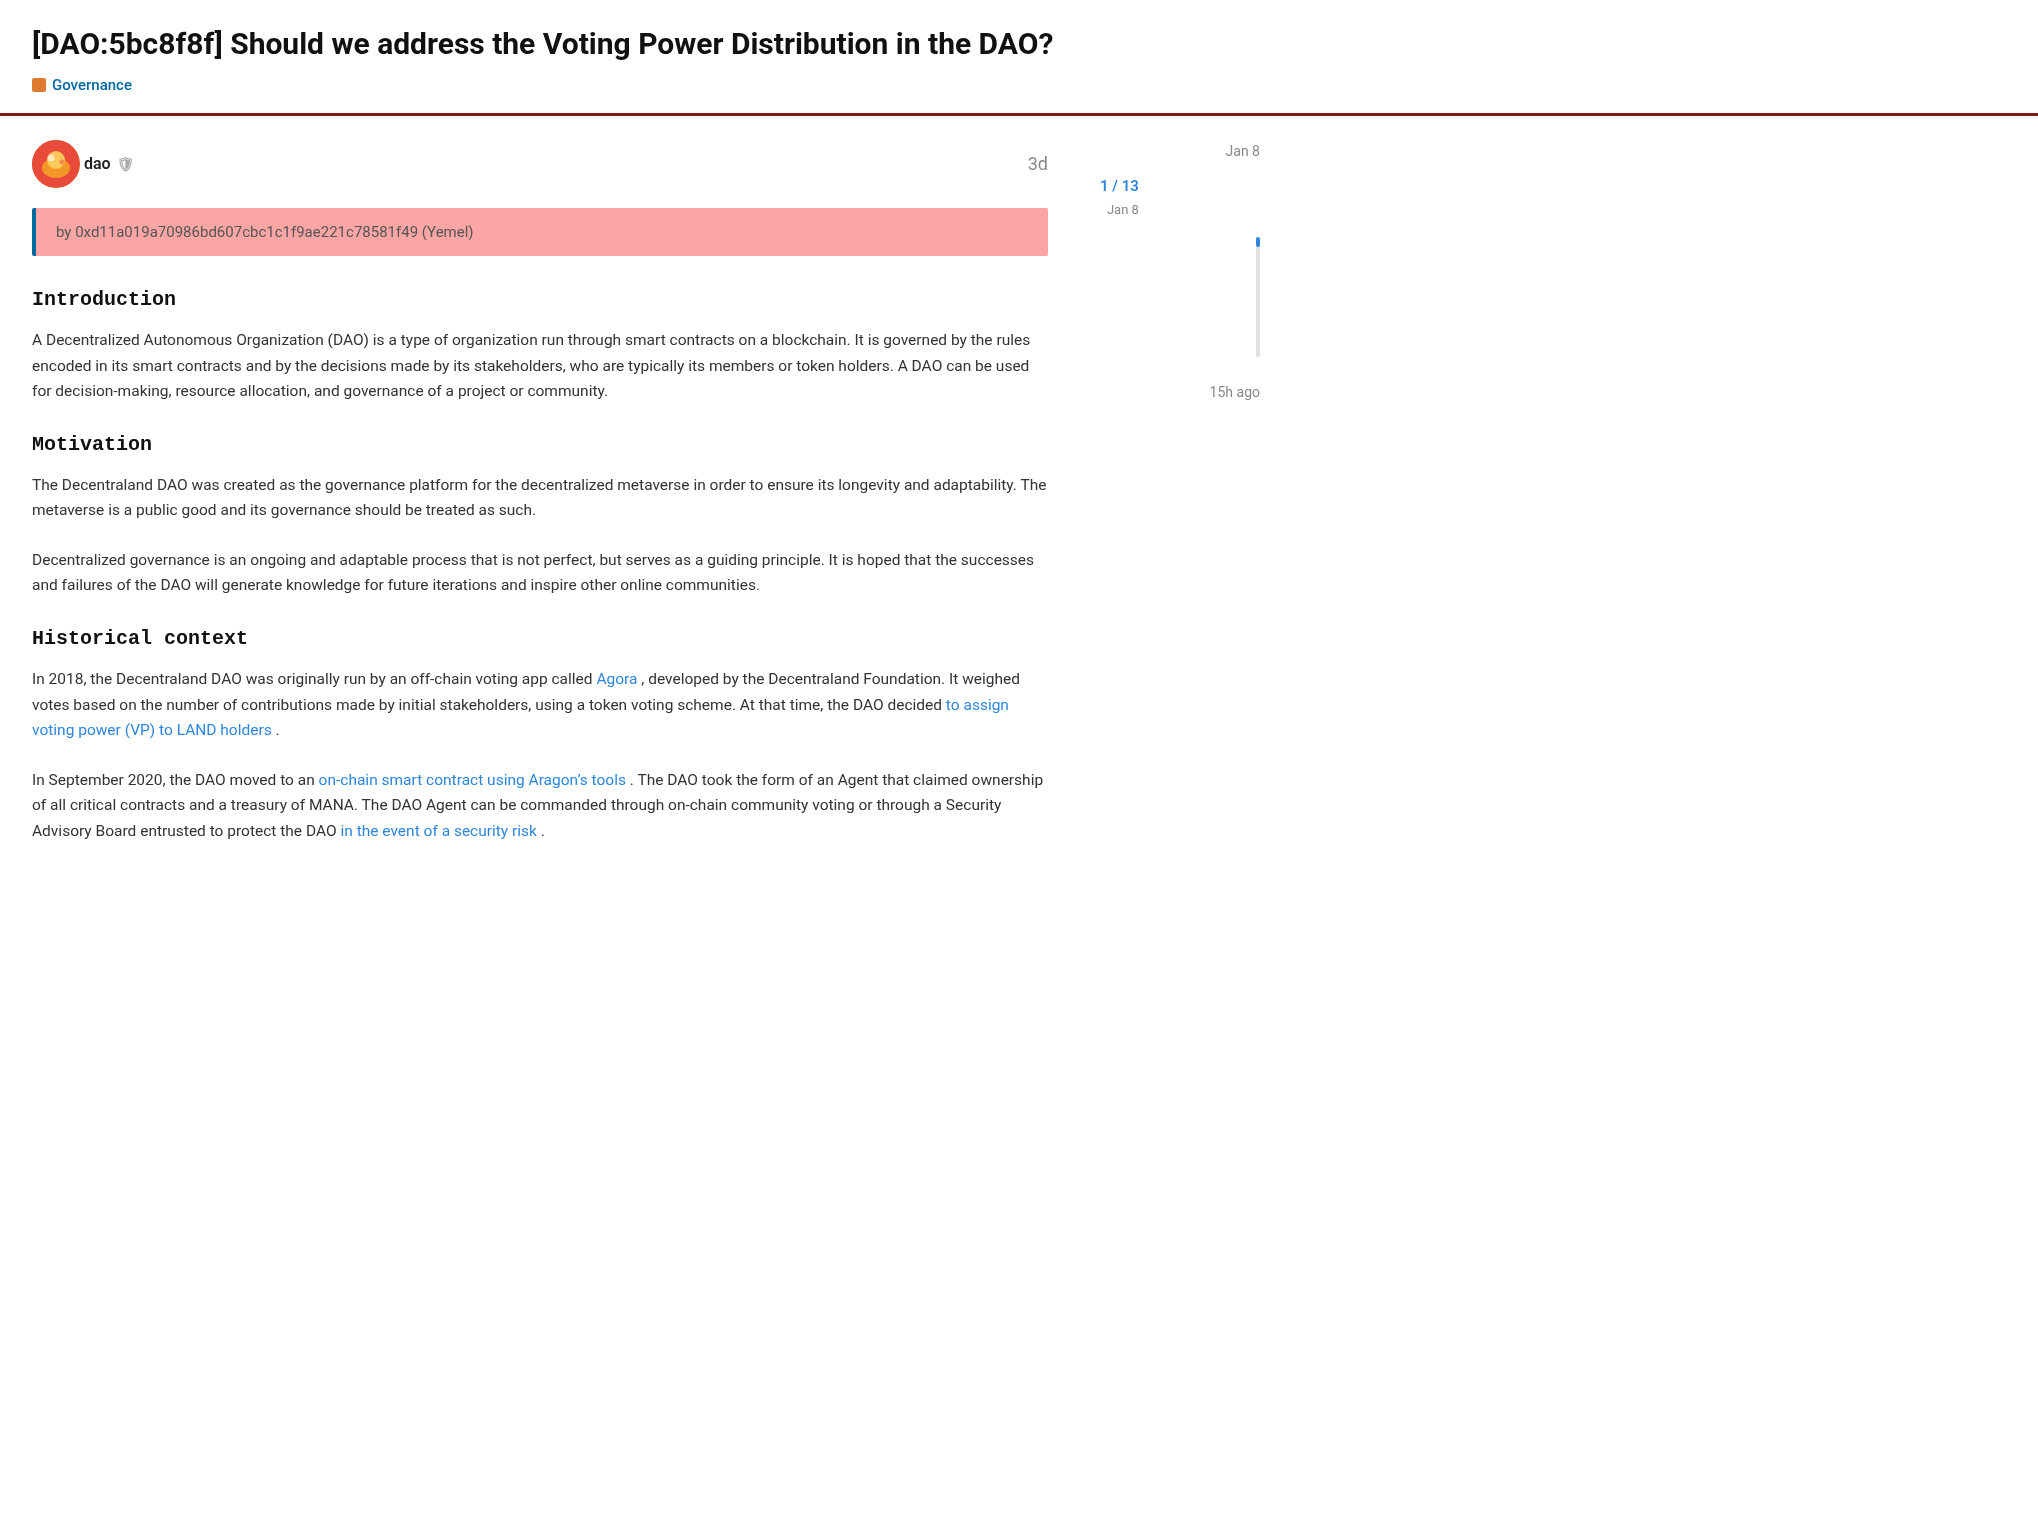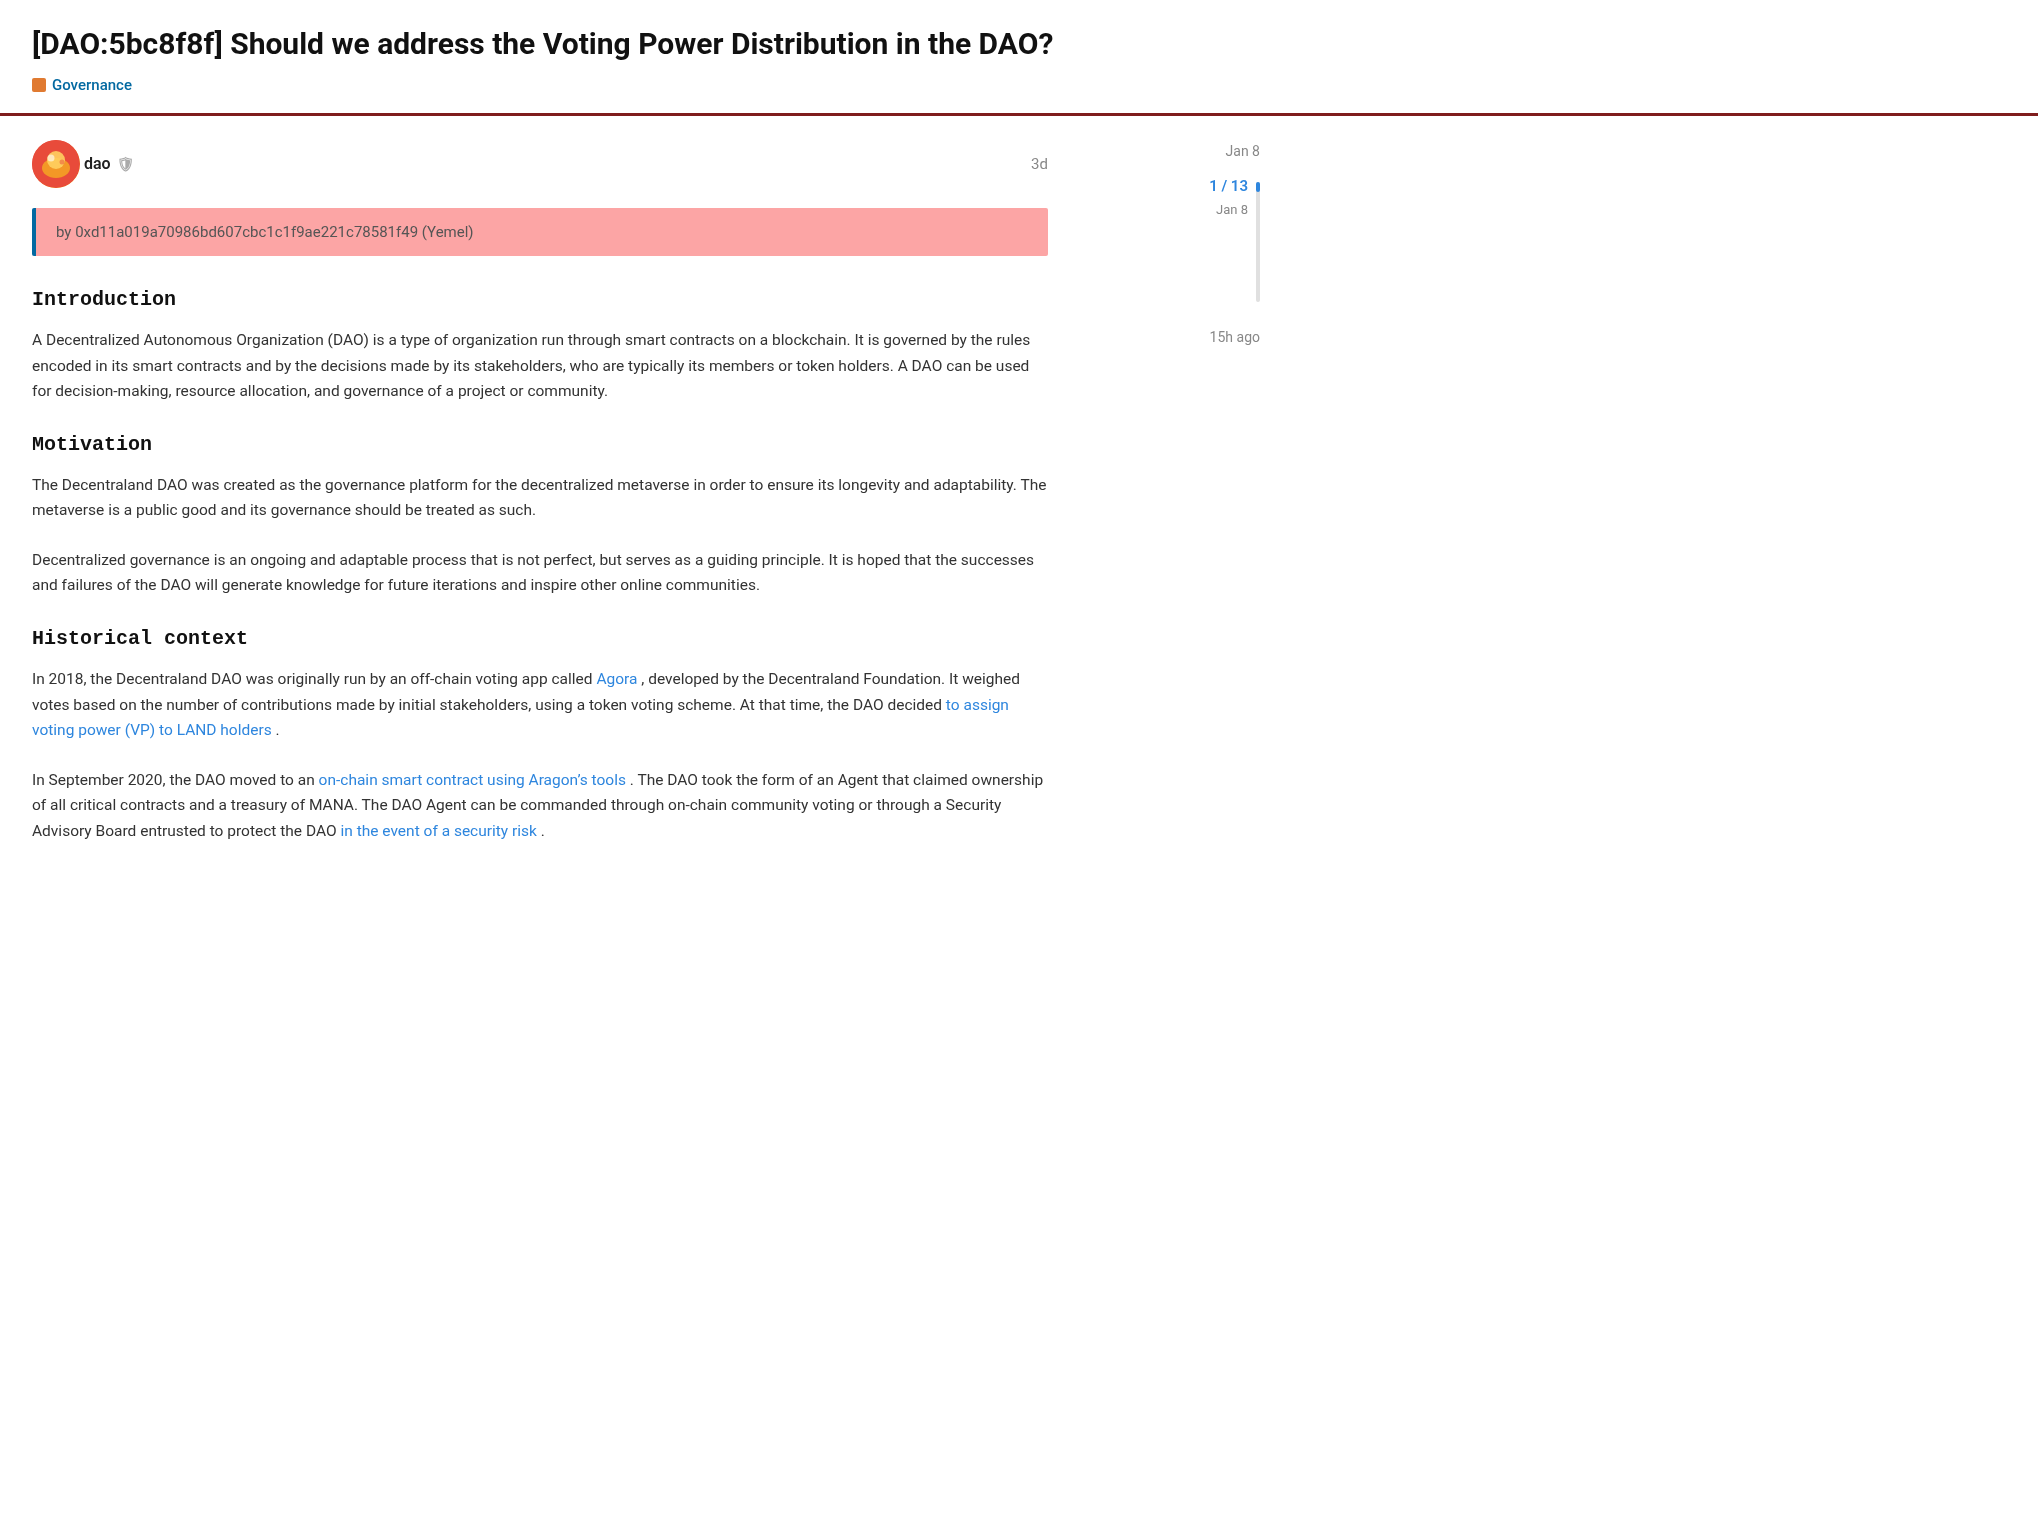--- a/index.html
+++ b/index.html
@@ -95,21 +95,21 @@
       color: #222;
       display: flex;
       align-items: center;
       gap: 6px;
     }
     .shield-icon {
       color: #aaa;
       font-size: 14px;
     }
     .post-age {
-      font-size: 15px;
+      font-size: 18px;
       color: #888;
       margin-left: 16px;
     }
     .quote-block {
       border-left: 4px solid #0369a1;
       background: #fca5a5;
       padding: 12px 20px;
       margin-bottom: 28px;
       border-radius: 2px;
       font-size: 15px;
@@ -167,20 +167,21 @@
       text-align: right;
     }
     .sidebar-bottom-date {
       font-size: 14px;
       color: #888;
       margin-top: 16px;
       text-align: right;
     }
     .sidebar-progress-wrapper {
       display: flex;
+      flex-direction: column;
       align-items: flex-start;
       gap: 8px;
       justify-content: flex-end;
     }
     .sidebar-text-col {
       display: flex;
       flex-direction: column;
       align-items: flex-end;
       gap: 2px;
     }

